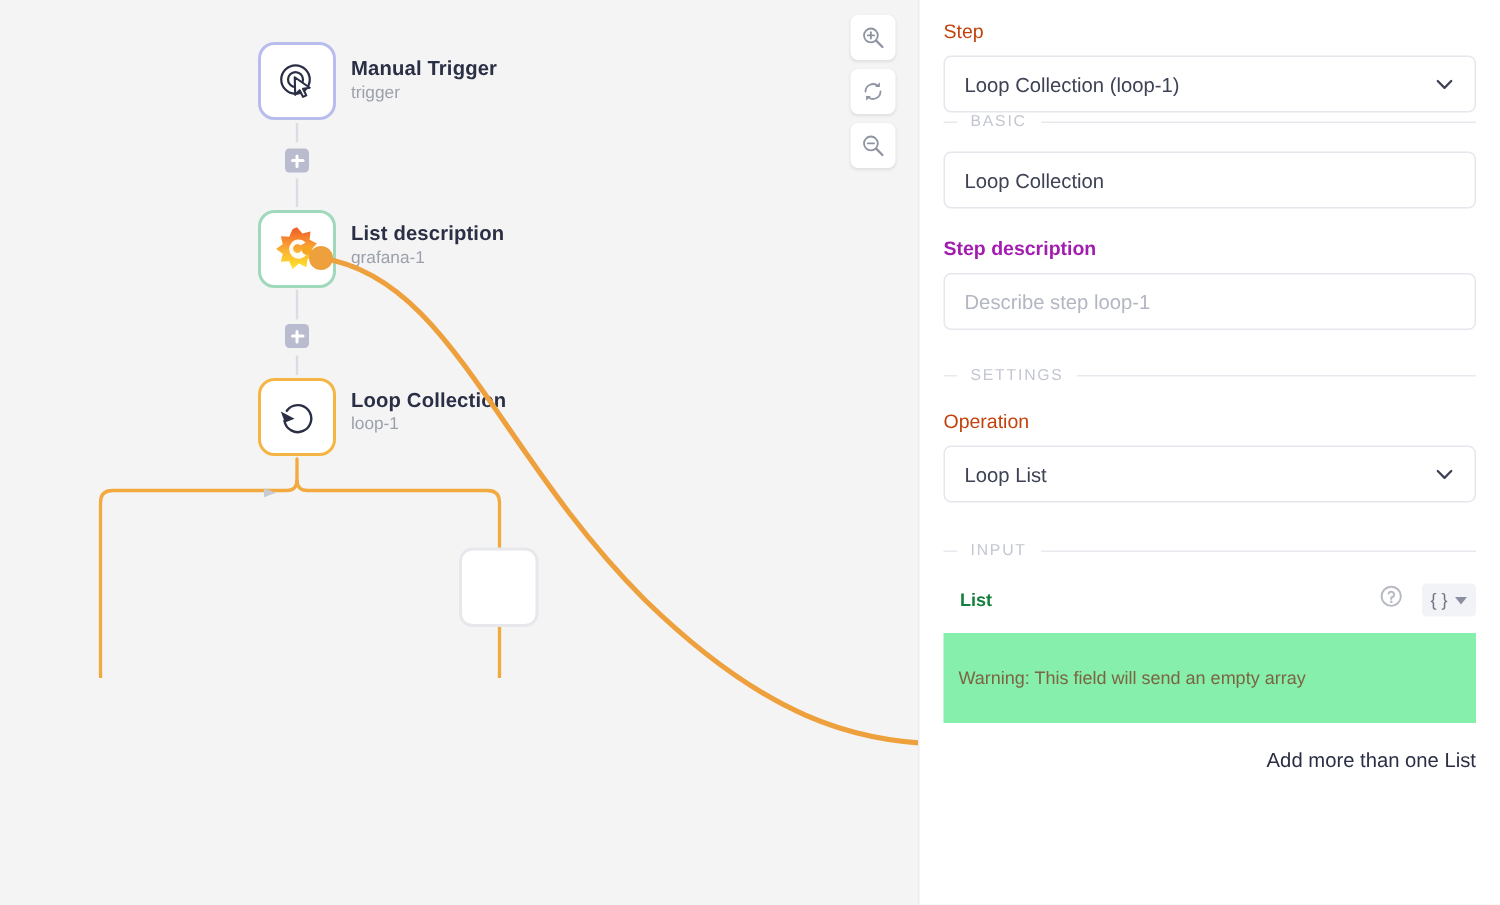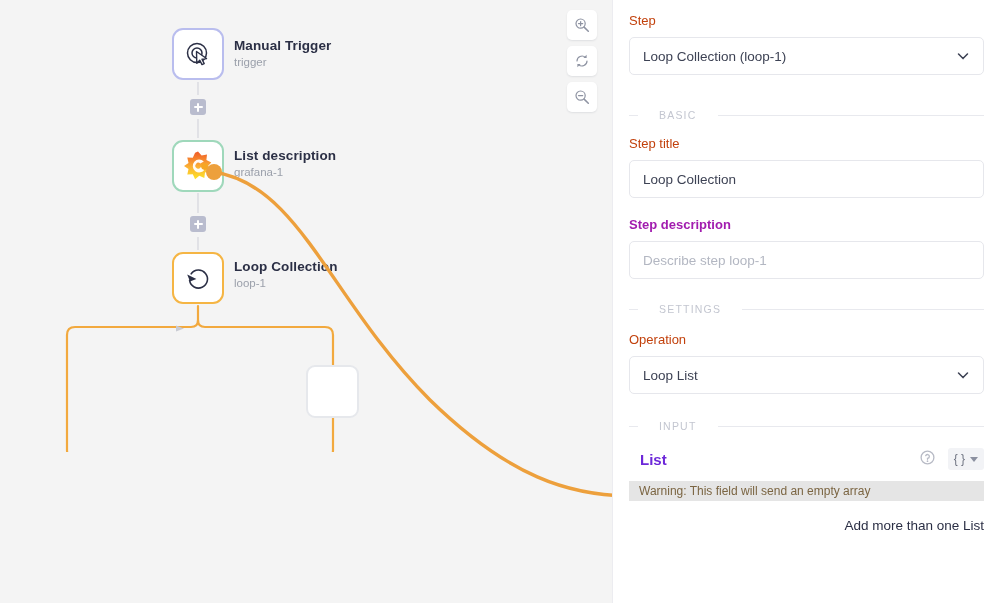--- a/index.html
+++ b/index.html
@@ -103,55 +103,55 @@
     position: relative;
     cursor: pointer;
   }
   .control.input { cursor: text; }
   .control .val { flex: 1; overflow: hidden; white-space: nowrap; text-overflow: ellipsis; }
   .control .ph { color: #b3b7c2; }
   .chev { width: 14px; height: 14px; flex: none; }
 
   .section {
     display: flex; align-items: center;
-    gap: 21px;
-    margin: 34px 0 14px 0;
+    gap: 9px;
+    margin: 0 0 14px 0;
   }
   .section .stub { width: 9px; height: 1px; background: #e8e9ee; flex: none; }
   .section .txt {
     font-size: 10.5px; letter-spacing: 1.2px; color: #c3c6d0;
     font-weight: normal; flex: none;
   }
   .section .rule { flex: 1; height: 1px; background: #e8e9ee; }
 
   .input-row {
     display: flex; align-items: center;
     height: 22px;
     margin-bottom: 11px;
   }
   .input-row .name {
-    font-size: 15px; font-weight: bold; color: #6d28d9; flex: 1;
+    font-size: 12px; font-weight: bold; color: #15803d; flex: 1;
   }
   .help-icon { margin-right: 13px; }
   .type-badge {
     background: #f2f3f6;
     border-radius: 3px;
     height: 22px;
     padding: 0 6px;
     display: flex; align-items: center; gap: 5px;
     font-size: 12px; color: #6f7482;
     cursor: pointer;
   }
   .caret { width: 0; height: 0; border-left: 4px solid transparent; border-right: 4px solid transparent; border-top: 5px solid #8b90a0; }
 
   .warning {
-    background: #e5e5e5;
+    background: #86efac;
     color: #7b6542;
     font-size: 12px;
-    padding: 2px 10px;
+    padding: 22px 10px;
     line-height: 16px;
   }
   .addmore {
     margin-top: 17px;
     padding-left: 11px;
     font-size: 13.5px;
     color: #2b2f45;
     cursor: pointer;
     text-align: right;
   }
@@ -278,21 +278,20 @@
       </div>
     </div>
 
     <div class="section">
       <span class="stub"></span>
       <span class="txt">BASIC</span>
       <span class="rule"></span>
     </div>
 
     <div class="field">
-      <div class="lbl">Step title</div>
       <div class="control input">
         <span class="val">Loop Collection</span>
       </div>
     </div>
 
     <div class="field" style="margin-top:18px;">
       <div class="lbl strong">Step description</div>
       <div class="control input">
         <span class="val ph">Describe step loop-1</span>
       </div>

